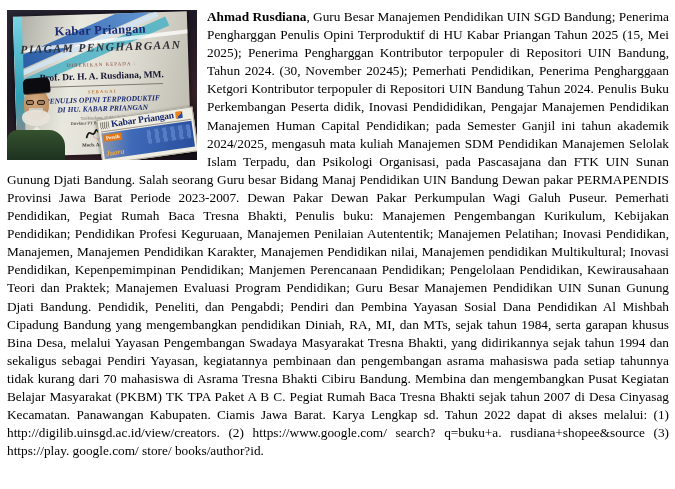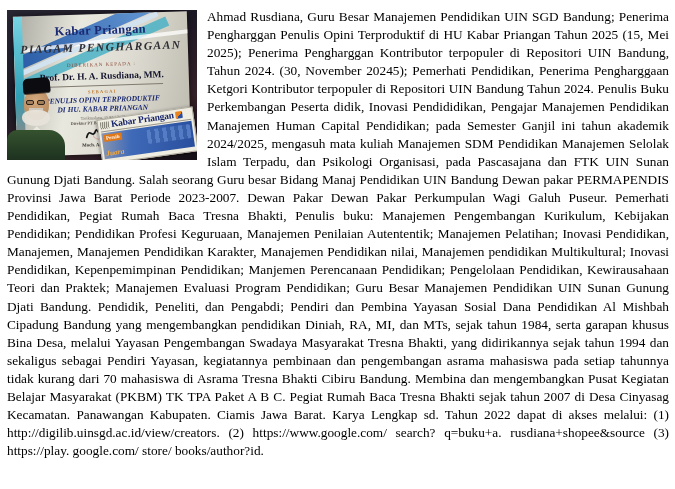--- a/index.html
+++ b/index.html
@@ -84,21 +84,21 @@
                font-size:5px; font-weight:bold; padding:0 2px; line-height:7px; }
   .np-juara  { position:absolute; left:2px; bottom:1px; color:#f5a93c;
                font-size:7.5px; font-weight:bold; font-style:italic; line-height:8px; }
   .np-crowd { position:absolute; right:2px; top:3px; width:44px; height:14px;
               background:repeating-linear-gradient(90deg,#5d85cc 0 4px,#3a62ac 4px 8px);
               border-radius:2px; opacity:.8; }
 
   
   .bio { margin:0; color:#000; font-size:13.3px; line-height:18.1px;
          text-align:justify; hyphens:none; }
-  .bio b { font-weight:normal; }
+  .bio b { font-weight:bold; }
 </style>
 </head>
 <body>
 
 <div class="page">
 
   <div class="photo">
     <div class="cert">
       <div class="s1"></div>
       <div class="s2"></div>

